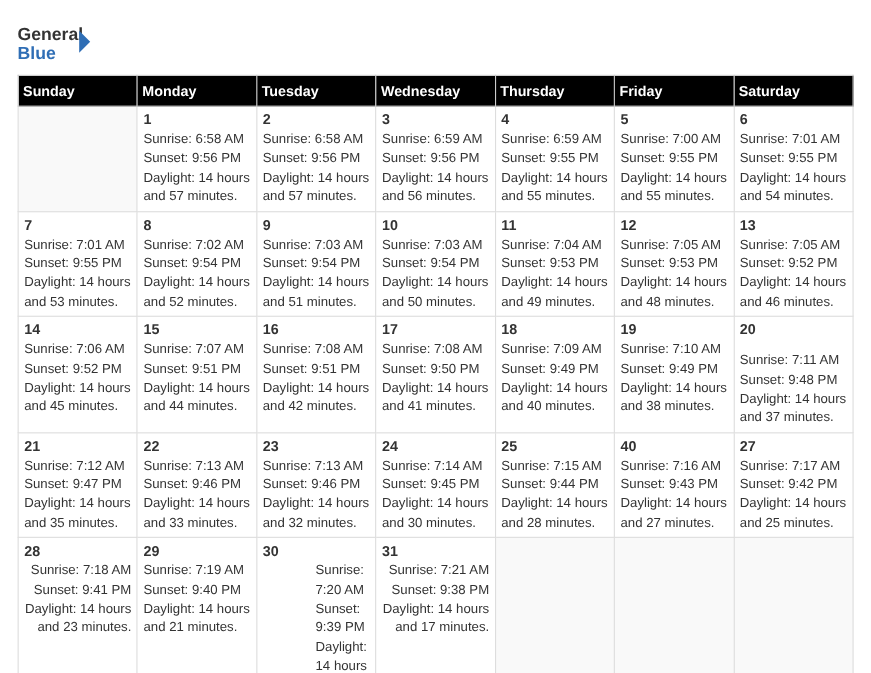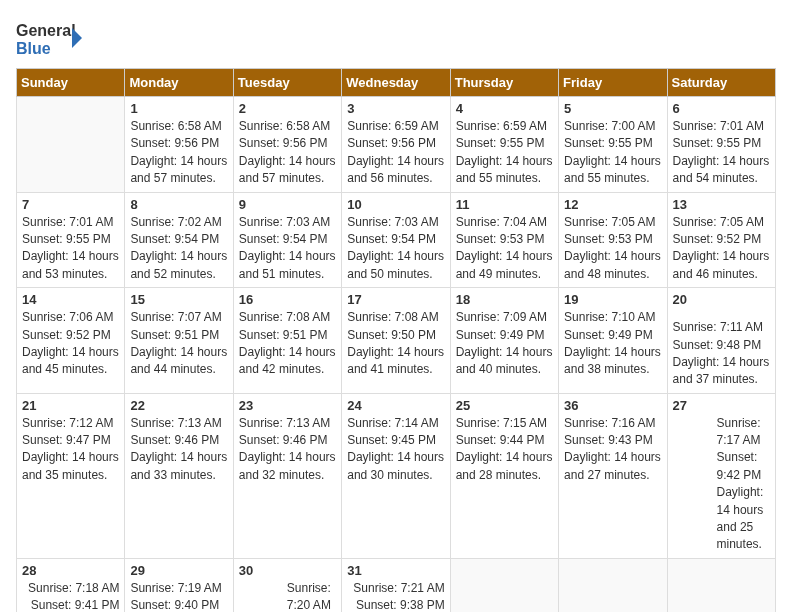--- a/index.html
+++ b/index.html
@@ -32,21 +32,21 @@
     .location-title {
       font-size: 16px;
       color: #555;
     }
     table {
       width: 100%;
       border-collapse: collapse;
       table-layout: fixed;
     }
     th {
-      background-color: #a16207;
+      background-color: #000000;
       color: #fff;
       font-size: 13px;
       font-weight: bold;
       padding: 6px 4px;
       text-align: left;
       border: 1px solid #ccc;
     }
     td {
       border: 1px solid #ddd;
       vertical-align: top;
@@ -277,29 +277,29 @@
 and 30 minutes.</div>
         </td>
         <td>
           <div class="day-number">25</div>
           <div class="day-detail" style="white-space: pre-line;">Sunrise: 7:15 AM
 Sunset: 9:44 PM
 Daylight: 14 hours
 and 28 minutes.</div>
         </td>
         <td>
-          <div class="day-number">36</div>
+          <div class="day-number">40</div>
           <div class="day-detail" style="white-space: pre-line;">Sunrise: 7:16 AM
 Sunset: 9:43 PM
 Daylight: 14 hours
 and 27 minutes.</div>
         </td>
         <td>
           <div class="day-number">27</div>
-          <div class="day-detail" style="white-space: pre-line; margin-left: 44px;">Sunrise: 7:17 AM
+          <div class="day-detail" style="white-space: pre-line;">Sunrise: 7:17 AM
 Sunset: 9:42 PM
 Daylight: 14 hours
 and 25 minutes.</div>
         </td>
       </tr>
       <tr>
         <td>
           <div class="day-number">28</div>
           <div class="day-detail" style="white-space: pre-line; text-align: right;">Sunrise: 7:18 AM
 Sunset: 9:41 PM

